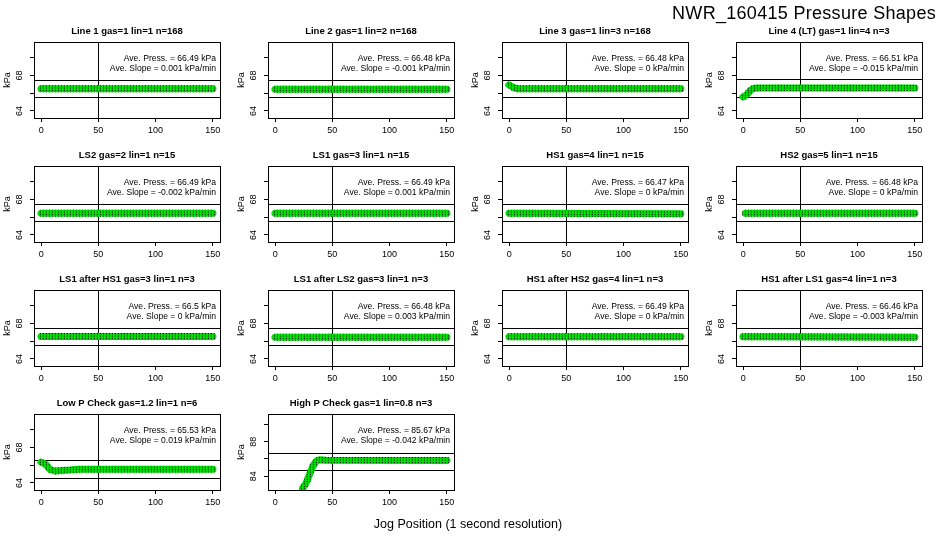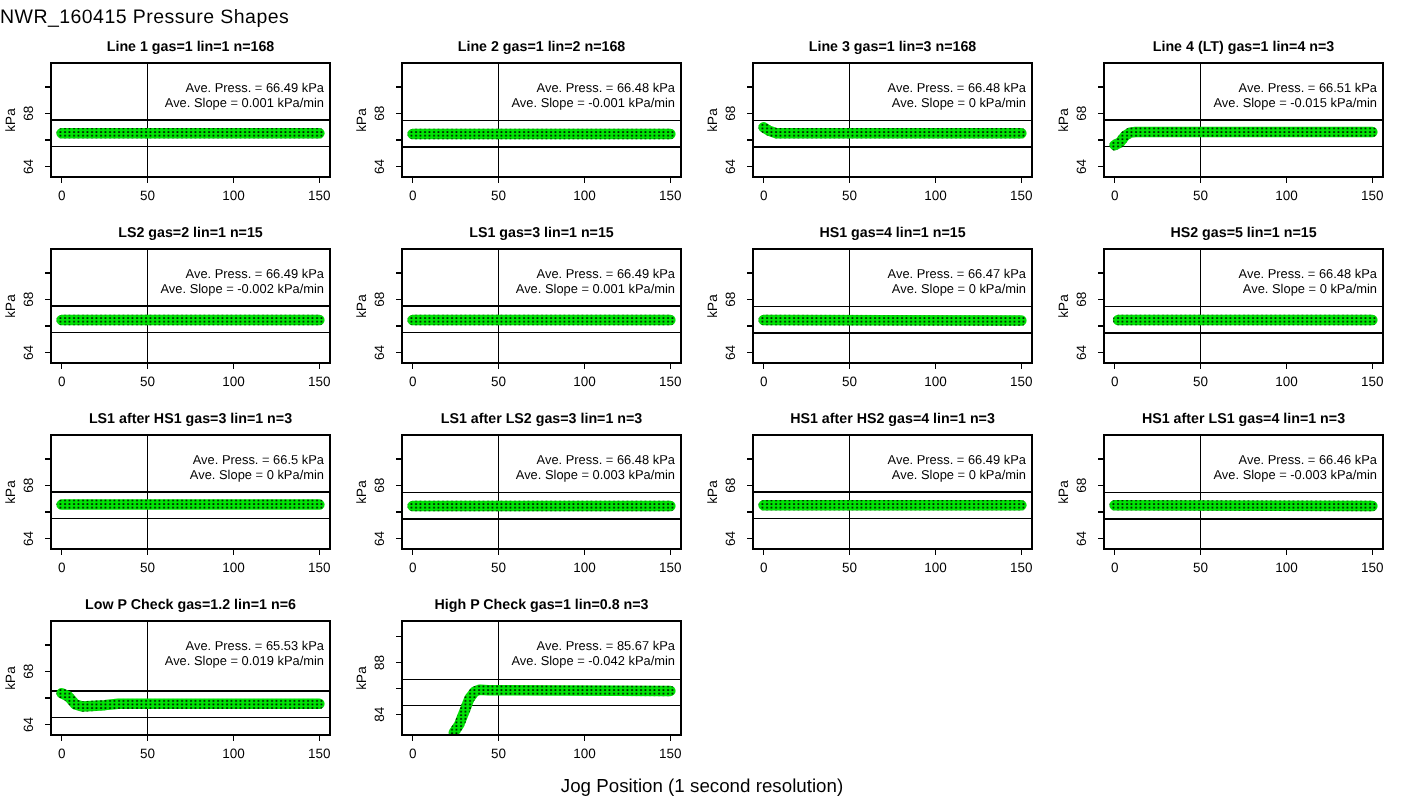--- a/index.html
+++ b/index.html
@@ -1,19 +1,19 @@
 <!DOCTYPE html>
 <html><head>
 <meta charset="utf-8">
 <style>
   html,body{margin:0;padding:0;background:#ffffff;}
   .figure{position:relative;width:936px;height:540px;background:#ffffff;overflow:hidden;
           font-family:"Liberation Sans", sans-serif;color:#000;}
-  .main-title{position:absolute;top:3px;left:0;width:936px;text-align:left;
-              font-size:13px;letter-spacing:0.3px;}
+  .main-title{position:absolute;top:3px;left:0;width:936px;text-align:right;
+              font-size:18px;letter-spacing:0.3px;}
   .panel-grid{position:absolute;top:22px;left:0;display:grid;
               grid-template-columns:repeat(4,234px);grid-auto-rows:124px;}
   .panel{width:234px;height:124px;position:relative;}
   .x-label{position:absolute;top:517px;left:0;width:936px;text-align:center;
            font-size:12.5px;}
   svg text{font-family:"Liberation Sans", sans-serif;fill:#000;}
   svg .ptitle{font-size:9.5px;font-weight:bold;}
   svg .anno{font-size:8.6px;}
   svg .tick{font-size:9px;}
   svg .axlab{font-size:9px;}

